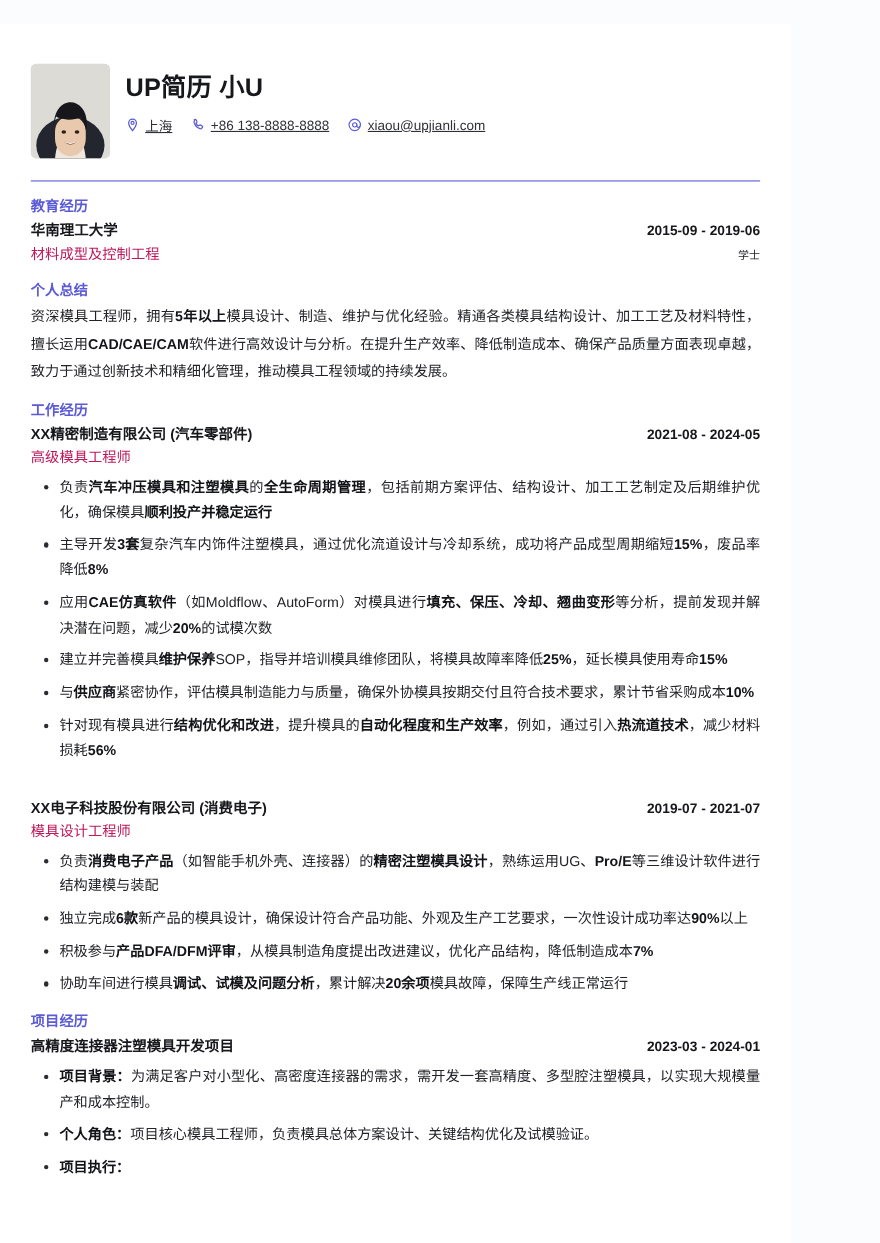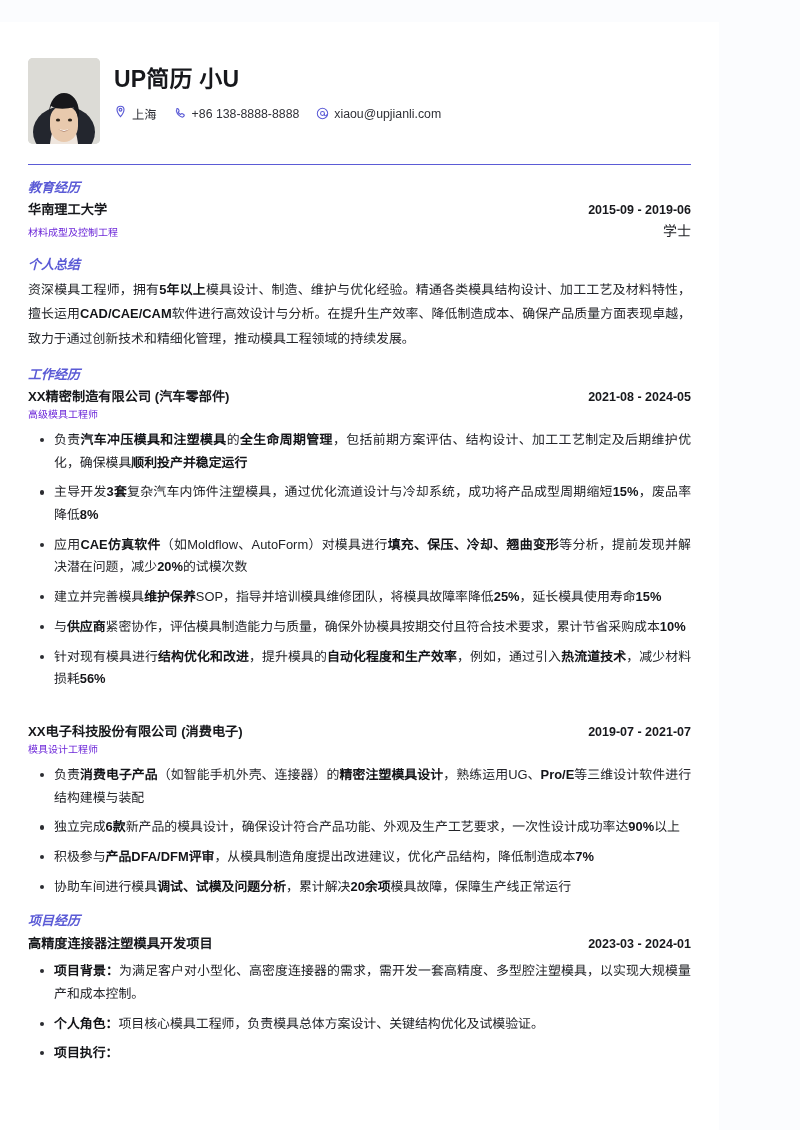--- a/index.html
+++ b/index.html
@@ -60,23 +60,25 @@
     margin-top: 11px;
     display: flex;
     align-items: center;
     flex-wrap: wrap;
     gap: 4px;
     font-size: 12.3px;
     color: #2f3036;
   }
   .contact-item {
     display: inline-flex;
+    align-items: center;
     gap: 5px;
     margin-right: 13px;
     white-space: nowrap;
+    text-decoration: underline;
   }
   .contact-item .ci-icon {
     display: inline-flex;
     width: 13px;
     height: 13px;
     color: #5b5bd6;
     flex: 0 0 13px;
   }
   .contact-item .ci-icon svg { width: 13px; height: 13px; display: block; }
 
@@ -87,21 +89,20 @@
   }
 
   
   .section { padding-top: 14px; }
   .section-title {
     color: #5b5bd6;
     font-size: 13px;
     font-weight: 700;
     line-height: 1.4;
     margin-bottom: 3px;
-    font-style: italic;
   }
 
   .entry { margin-top: 0; }
   .entry + .entry { margin-top: 31px; }
 
   .entry-line {
     display: flex;
     align-items: baseline;
     justify-content: space-between;
     gap: 16px;
@@ -113,26 +114,26 @@
     color: #17181c;
   }
   .entry-date {
     font-size: 12.5px;
     font-weight: 700;
     color: #17181c;
     white-space: nowrap;
     text-align: center;
   }
   .entry-role {
+    font-size: 13px;
+    font-weight: 400;
+    color: #be185d;
+  }
+  .entry-extra {
     font-size: 10px;
-    font-weight: 400;
-    color: #6d28d9;
-  }
-  .entry-extra {
-    font-size: 14px;
     font-weight: 400;
     color: #232429;
     white-space: nowrap;
     text-align: right;
   }
 
   .summary-text {
     font-size: 12.9px;
     line-height: 1.92;
     color: #232429;

